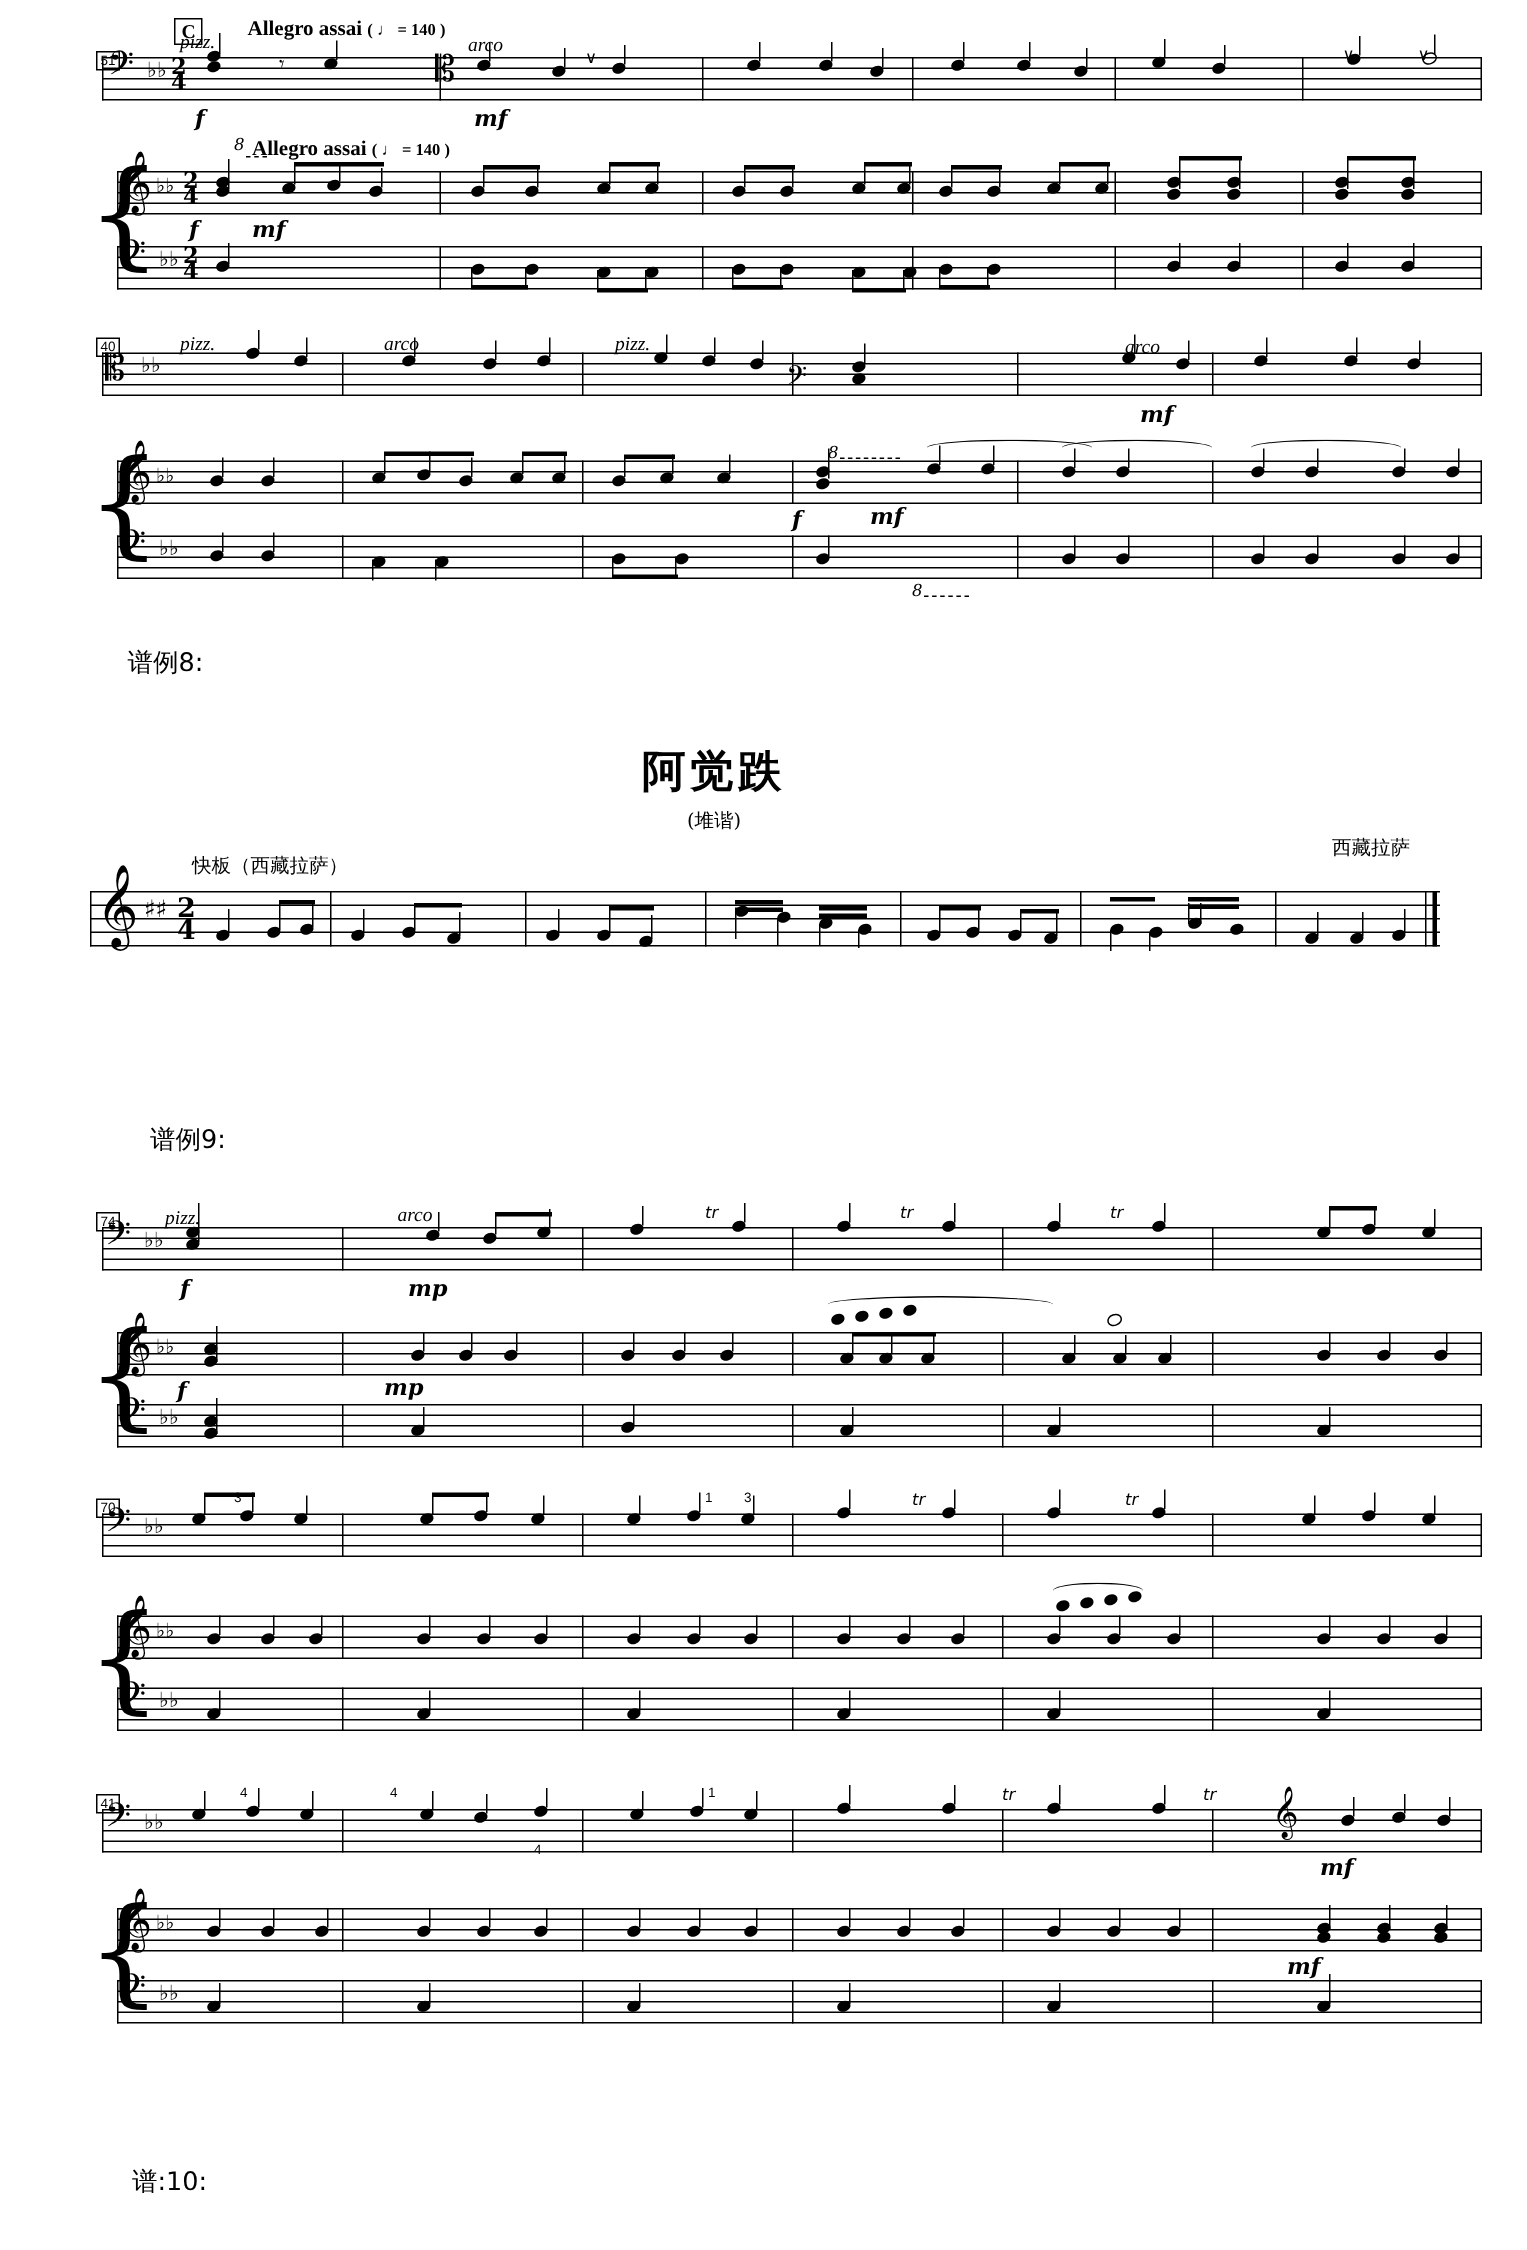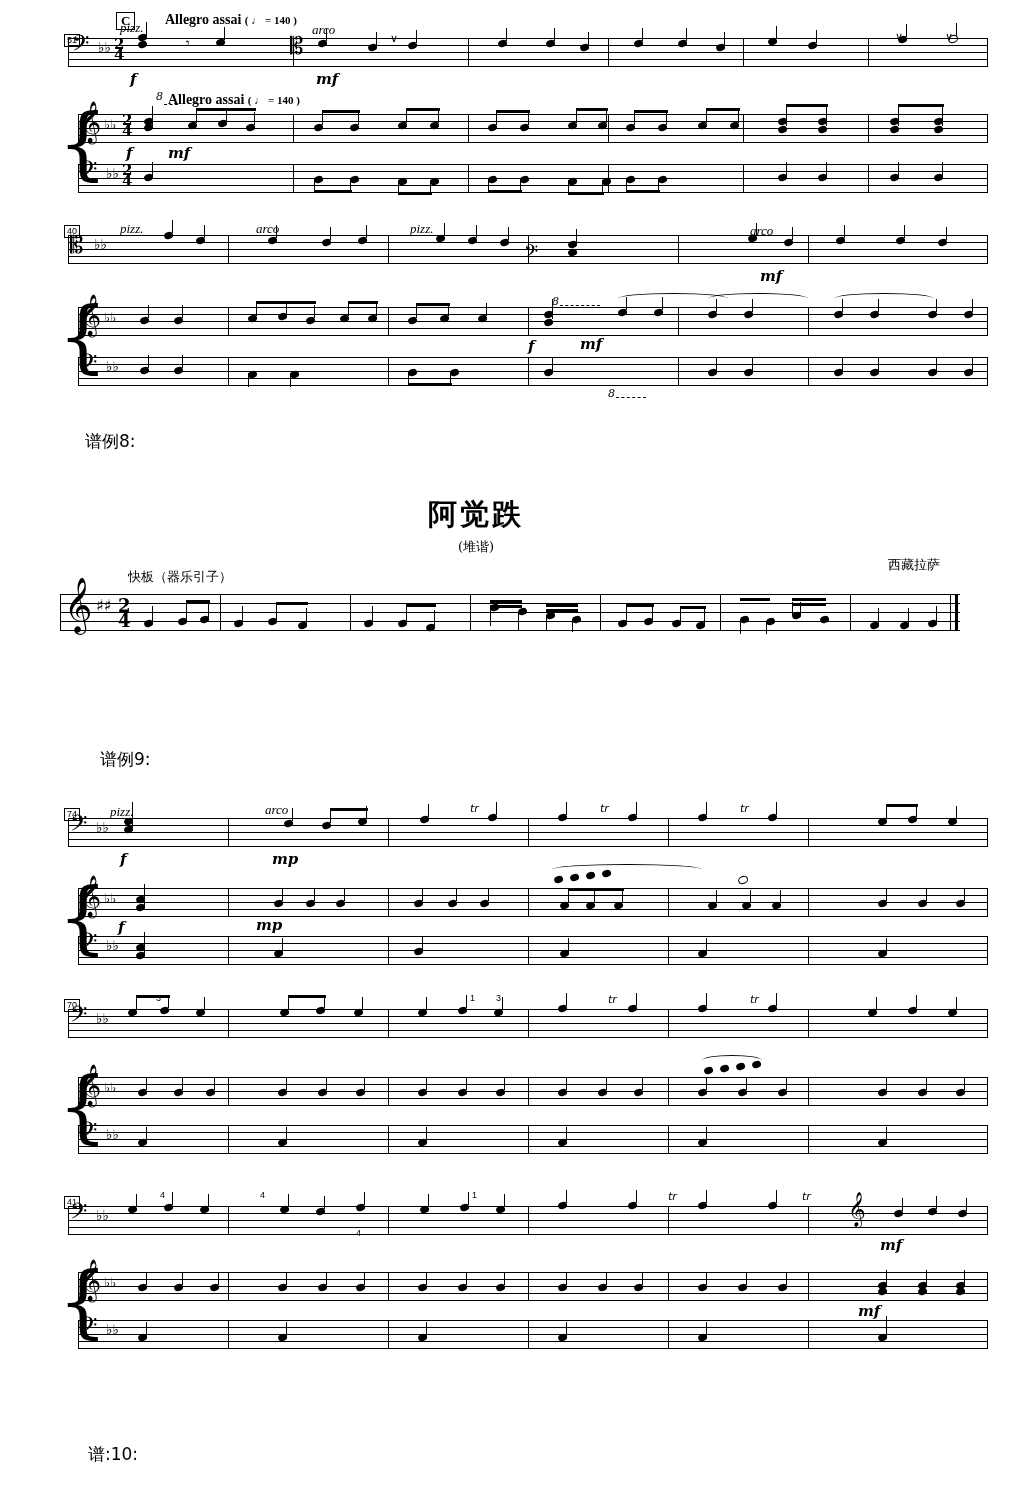--- a/index.html
+++ b/index.html
@@ -568,21 +568,21 @@
     </div>
     <div class="ottava" style="left:548px; top:162px;">8</div>
     <div class="dashline" style="left:556px; top:172px; width:30px;"></div>
   </div>
 
   <div class="caption" style="left:85px; top:430px;">谱例8:</div>
 
   <div class="title-cn" style="left:428px; top:495px;">阿觉跌</div>
   <div class="subtitle-cn" style="left:458px; top:538px;">(堆谐)</div>
   <div class="credit-cn" style="left:888px; top:556px;">西藏拉萨</div>
-  <div class="tempo-cn" style="left:128px; top:568px;">快板（器乐引子）</div>
+  <div class="tempo-cn" style="left:128px; top:568px;">快板（西藏拉萨）</div>
 
   <div class="sys" style="left:60px; top:586px; width:910px; height:70px;">
     <div class="staff" style="left:0; top:8px; width:900px; height:36px;">
       <div class="sline" style="top:0;    width:900px;"></div>
       <div class="sline" style="top:9px;  width:900px;"></div>
       <div class="sline" style="top:18px; width:900px;"></div>
       <div class="sline" style="top:27px; width:900px;"></div>
       <div class="sline" style="top:36px; width:900px;"></div>
       <div class="bar" style="left:0;     top:0; height:37px;"></div>
       <div class="bar" style="left:160px; top:0; height:37px;"></div>

